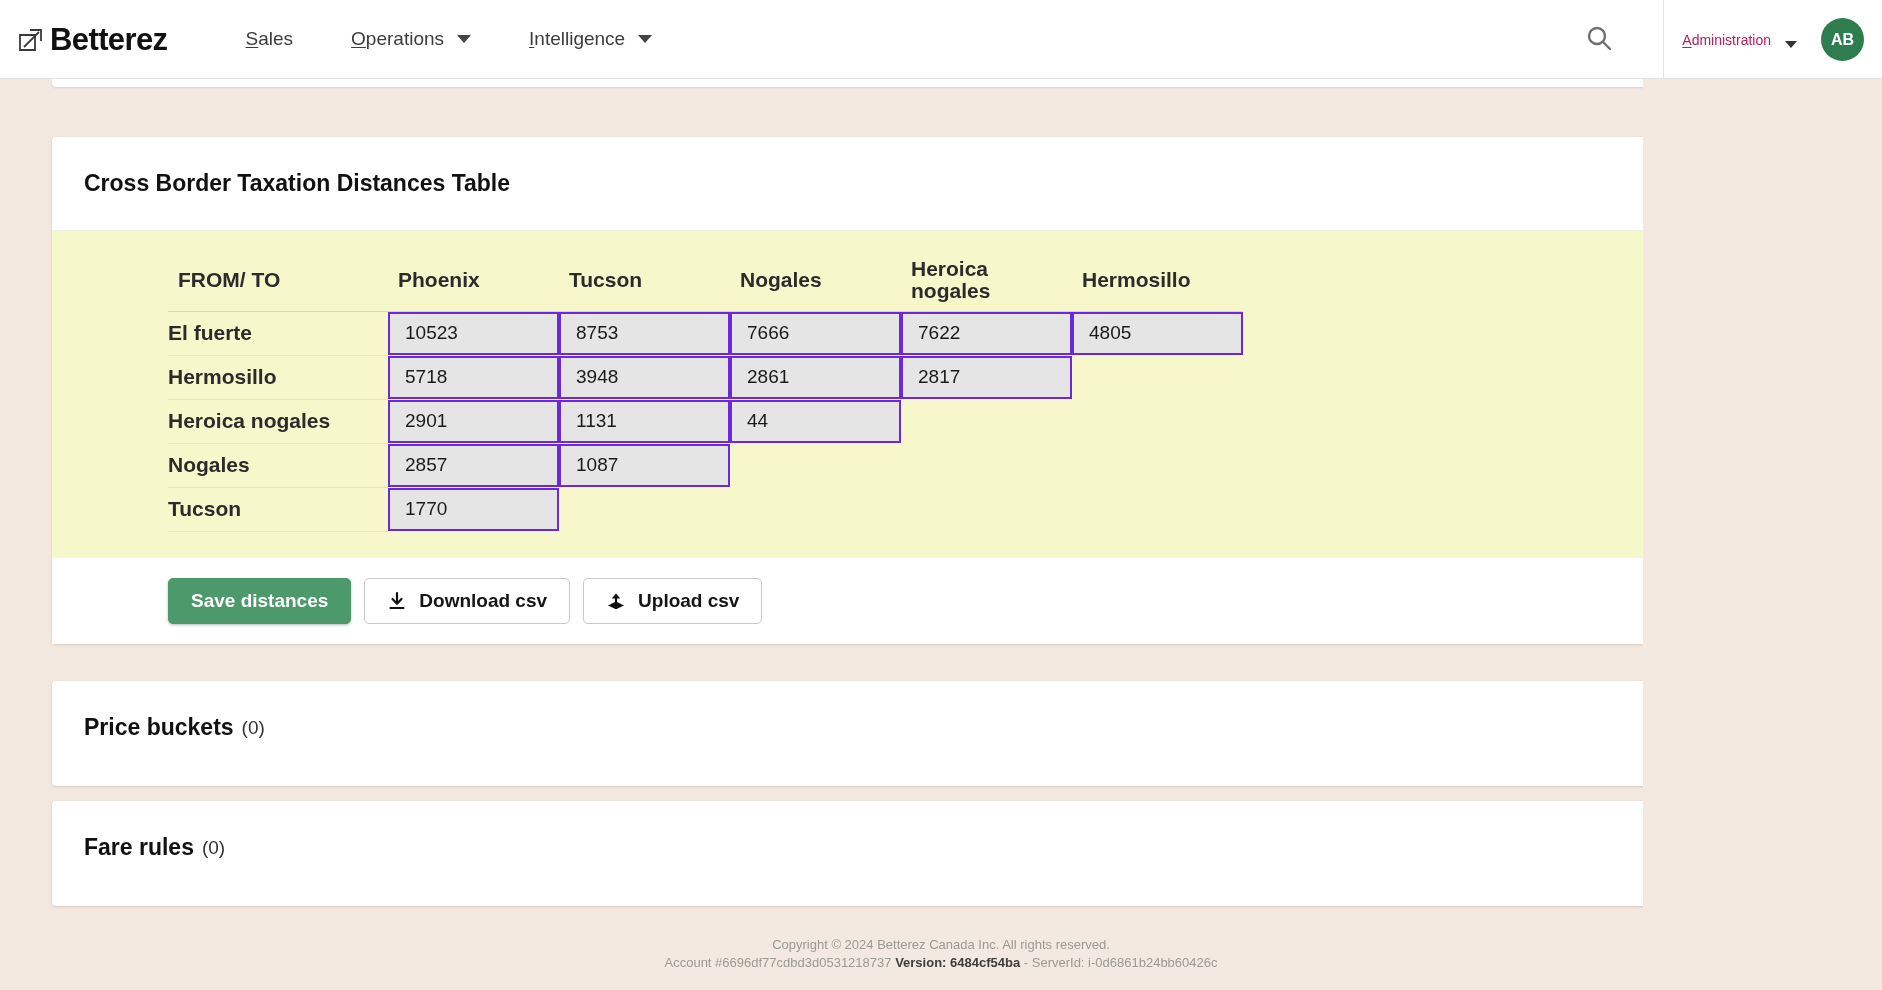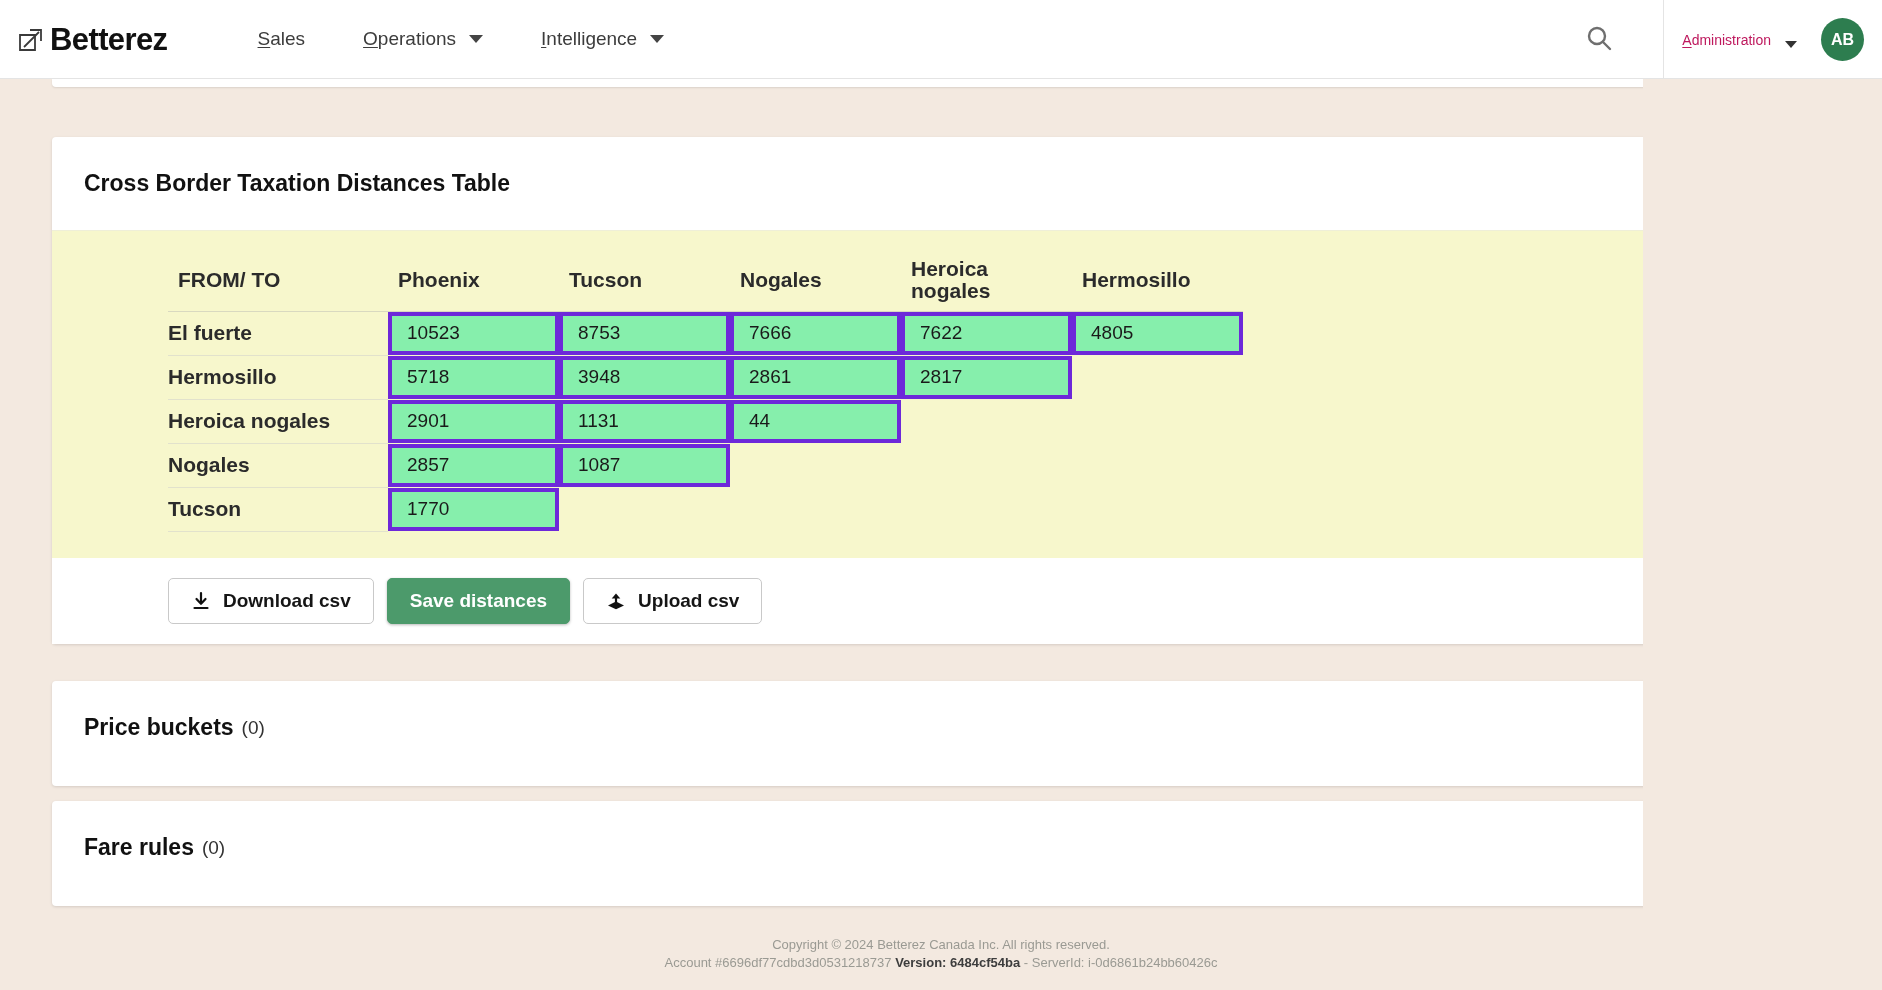--- a/index.html
+++ b/index.html
@@ -12,21 +12,20 @@
   .page { position: relative; width: 1882px; height: 990px; }
 
   
   .header {
     position: absolute; top: 0; left: 0;
     width: 1882px; height: 79px;
     background: #ffffff;
     border-bottom: 1px solid #e4e4e4;
     display: flex; align-items: center;
     z-index: 20;
-    gap: 12px;
   }
   .brand { display: flex; align-items: center; margin-left: 18px; }
   .brand-mark {
     width: 26px; height: 26px; position: relative; margin-right: 6px;
   }
   .brand-mark svg { display: block; }
   .brand-text {
     font-size: 31px; font-weight: bold; letter-spacing: -0.6px;
     color: #111111; line-height: 1;
   }
@@ -159,22 +158,22 @@
   th.col-city { width: 171px; }
   td.rowhead {
     font-size: 21px; font-weight: bold; color: #2b2b2b;
     height: 44px; padding-left: 10px;
     border-bottom: 1px solid #e2e2cc;
     white-space: nowrap;
   }
   td.cell { height: 44px; }
   .cellbox {
     width: 171px; height: 43px;
-    border: 4px solid #6d28d9;
-    background: #86efac;
+    border: 2px solid #6d28d9;
+    background: #e5e5e5;
     display: flex; align-items: center;
     padding-left: 15px;
     font-size: 19px; color: #1a1a1a;
     cursor: text;
   }
   .cellbox.empty { border: none; background: transparent; }
 
   
   .actions {
     height: 86px; display: flex; align-items: center;
@@ -374,32 +373,32 @@
                 </td>
                 <td class="cell">
                   <div class="cellbox empty"></div>
                 </td>
               </tr>
             </tbody>
         </table>
       </div>
 
       <div class="actions">
+        <div class="btn btn-primary">
+          <span>Save distances</span>
+        </div>
         <div class="btn btn-outline">
           <span>
             <svg width="20" height="20" viewBox="0 0 20 20">
               <path d="M10 2 L10 12" stroke="#111" stroke-width="2.2" stroke-linecap="round"></path>
               <path d="M5.5 8 L10 12.8 L14.5 8" fill="none" stroke="#111" stroke-width="2.2" stroke-linecap="round" stroke-linejoin="round"></path>
               <path d="M3.5 17 L16.5 17" stroke="#111" stroke-width="2.2" stroke-linecap="round"></path>
             </svg>
           </span>
           <span>Download csv</span>
-        </div>
-        <div class="btn btn-primary">
-          <span>Save distances</span>
         </div>
         <div class="btn btn-outline">
           <span>
             <svg width="20" height="20" viewBox="0 0 20 20">
               <path d="M10 2.4 L14.3 7.4 L5.7 7.4 Z" fill="#111"></path>
               <path d="M10 6.5 L10 11" stroke="#111" stroke-width="2.2" stroke-linecap="round"></path>
               <path d="M10 10.5 L18 14.6 L10 18.2 L2 14.6 Z" fill="#111"></path>
             </svg>
           </span>
           <span>Upload csv</span>

